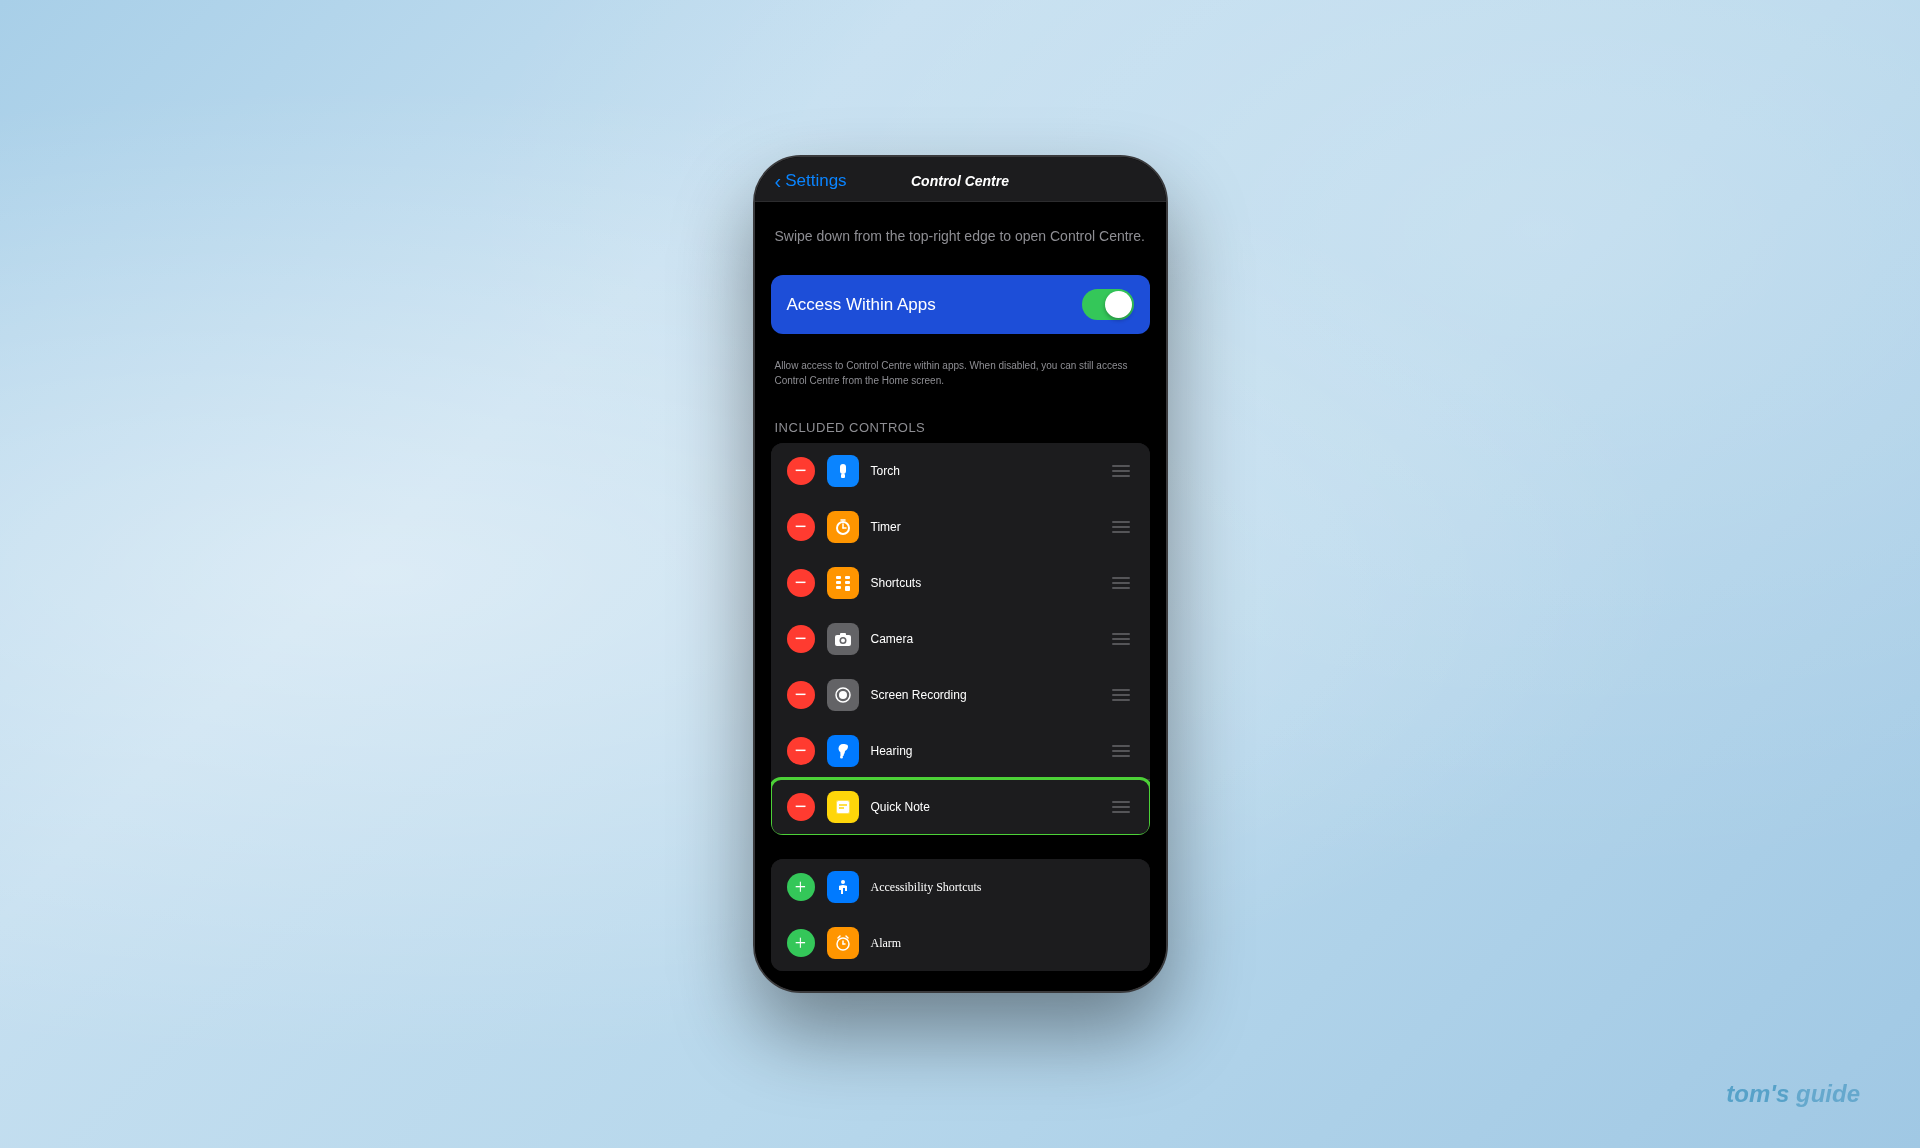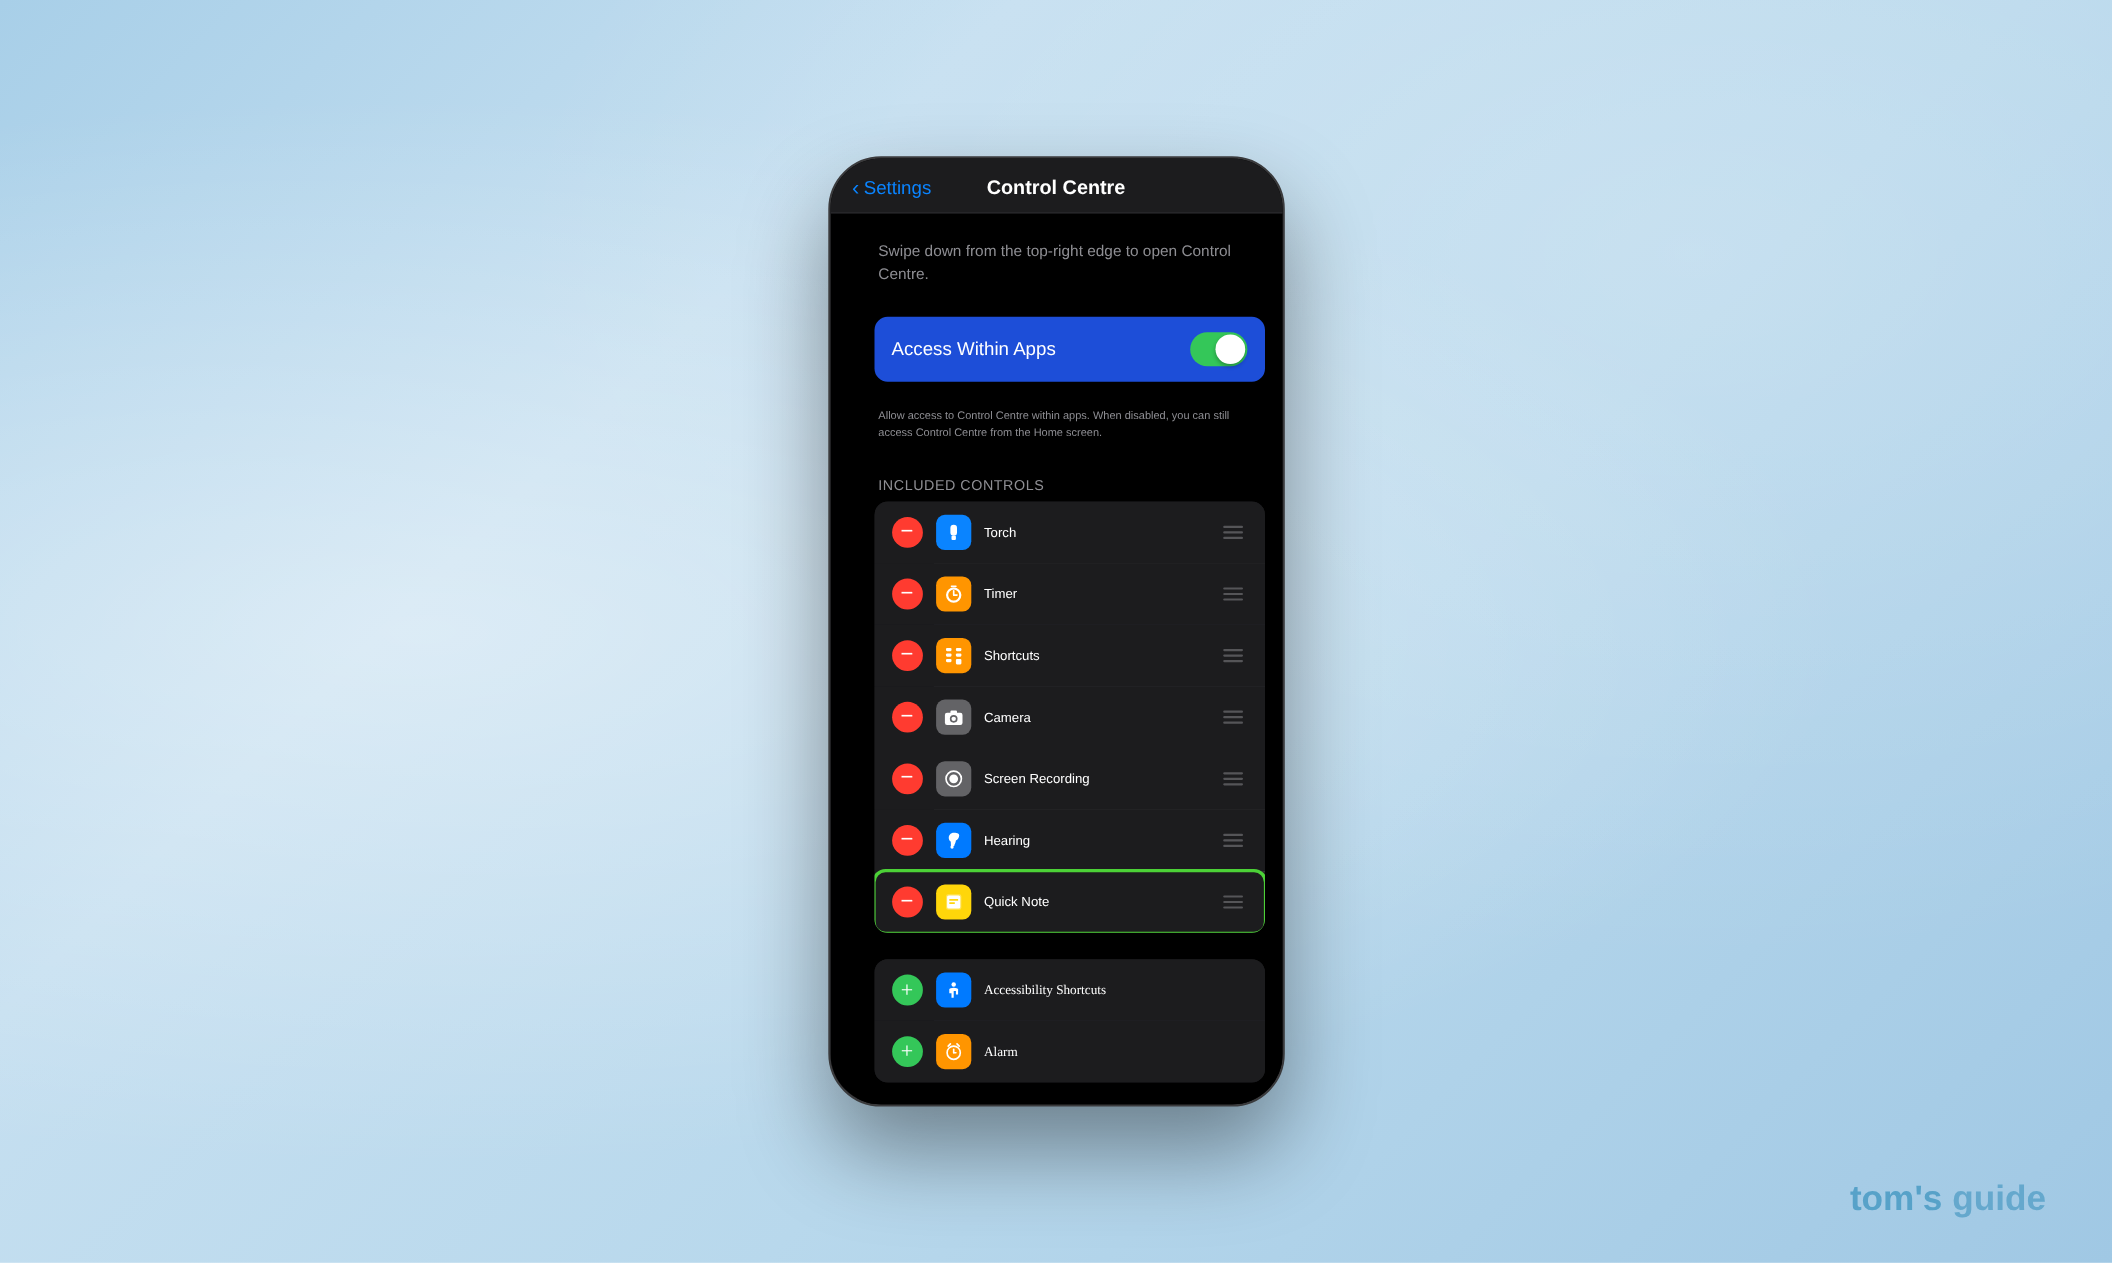--- a/index.html
+++ b/index.html
@@ -23,22 +23,23 @@
       top: 0; left: 0; right: 0; bottom: 0;
       background: radial-gradient(ellipse at 20% 50%, rgba(255,255,255,0.4) 0%, transparent 60%),
                   radial-gradient(ellipse at 80% 20%, rgba(255,255,255,0.2) 0%, transparent 50%);
     }
 
     .toms-guide-watermark {
       position: absolute;
       bottom: 40px;
       right: 60px;
       color: #5ba3c9;
-      font-size: 32px;
+      font-size: 24px;
       font-weight: 700;
+      font-style: italic;
       opacity: 0.85;
       z-index: 10;
       margin-top: 29px;
     }
 
     .toms-guide-watermark span {
       color: #4a9bc4;
     }
 
     
@@ -83,32 +84,32 @@
       cursor: pointer;
     }
 
     .nav-back-chevron {
       font-size: 20px;
       line-height: 1;
     }
 
     .nav-title {
       color: #fff;
-      font-size: 18px;
+      font-size: 14px;
       font-weight: 600;
       text-align: center;
+      font-style: italic;
     }
 
     
     .content-area {
       background: #000;
       padding: 0;
       overflow-y: auto;
       max-height: calc(1100px - 60px);
-      margin-left: 24px;
     }
 
     
     .description-section {
       padding: 24px 20px 12px;
     }
 
     .description-text {
       color: #8e8e93;
       font-size: 14px;

